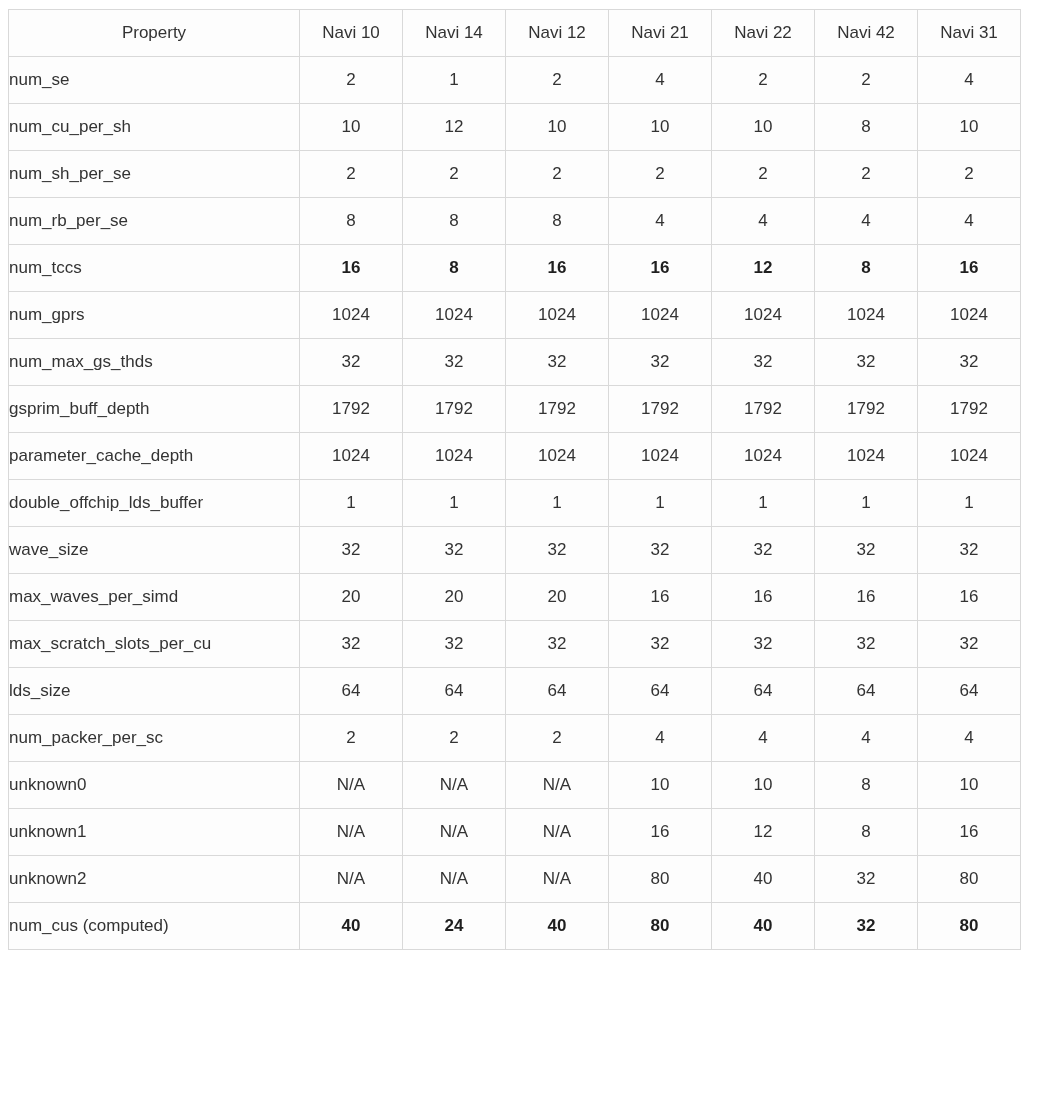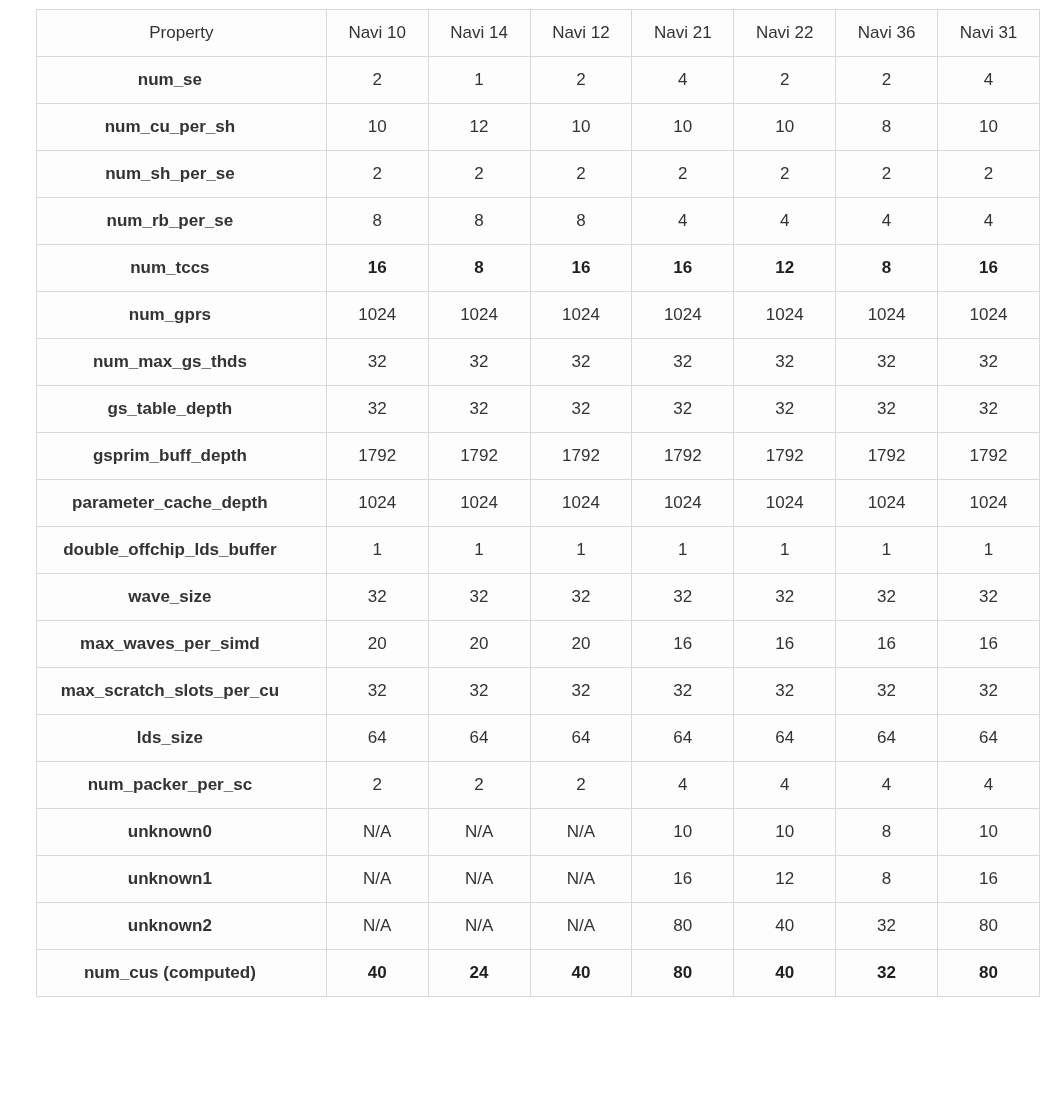--- a/index.html
+++ b/index.html
@@ -13,44 +13,42 @@
     font-family: "Liberation Sans", "DejaVu Sans", sans-serif;
     color: #333333;
     box-sizing: border-box;
   }
   .table-wrap {
     padding: 9px 0 0 8px;
   }
   table {
     border-collapse: collapse;
     table-layout: fixed;
-    margin-left: 28px;
   }
   th, td {
     border: 1px solid #d9d9d9;
     height: 46px;
     font-size: 17px;
     font-weight: 400;
     background: #fdfdfd;
     padding: 0;
     white-space: nowrap;
     overflow: hidden;
   }
   col.prop-col { width: 291px; }
   col.val-col  { width: 103px; }
   th.prop-header {
     text-align: center;
   }
   th.col-header {
     text-align: center;
   }
   td.prop {
-    text-align: center;
+    text-align: left;
     padding-right: 23px;
-    font-weight: bold;
   }
   td.val {
     text-align: center;
   }
   td.val.bold {
     font-weight: 700;
     color: #1f1f1f;
   }
 </style>
 </head>
@@ -69,21 +67,21 @@
         <col class="val-col">
     </colgroup>
     <thead>
       <tr>
         <th class="prop-header">Property</th>
         <th class="col-header">Navi 10</th>
         <th class="col-header">Navi 14</th>
         <th class="col-header">Navi 12</th>
         <th class="col-header">Navi 21</th>
         <th class="col-header">Navi 22</th>
-        <th class="col-header">Navi 36</th>
+        <th class="col-header">Navi 42</th>
         <th class="col-header">Navi 31</th>
       </tr>
     </thead>
     <tbody>
         <tr>
           <td class="prop">num_se</td>
           <td class="val">2</td>
           <td class="val">1</td>
           <td class="val">2</td>
           <td class="val">4</td>
@@ -136,30 +134,20 @@
           <td class="val">1024</td>
           <td class="val">1024</td>
           <td class="val">1024</td>
           <td class="val">1024</td>
           <td class="val">1024</td>
           <td class="val">1024</td>
           <td class="val">1024</td>
         </tr>
         <tr>
           <td class="prop">num_max_gs_thds</td>
-          <td class="val">32</td>
-          <td class="val">32</td>
-          <td class="val">32</td>
-          <td class="val">32</td>
-          <td class="val">32</td>
-          <td class="val">32</td>
-          <td class="val">32</td>
-        </tr>
-        <tr>
-          <td class="prop">gs_table_depth</td>
           <td class="val">32</td>
           <td class="val">32</td>
           <td class="val">32</td>
           <td class="val">32</td>
           <td class="val">32</td>
           <td class="val">32</td>
           <td class="val">32</td>
         </tr>
         <tr>
           <td class="prop">gsprim_buff_depth</td>

